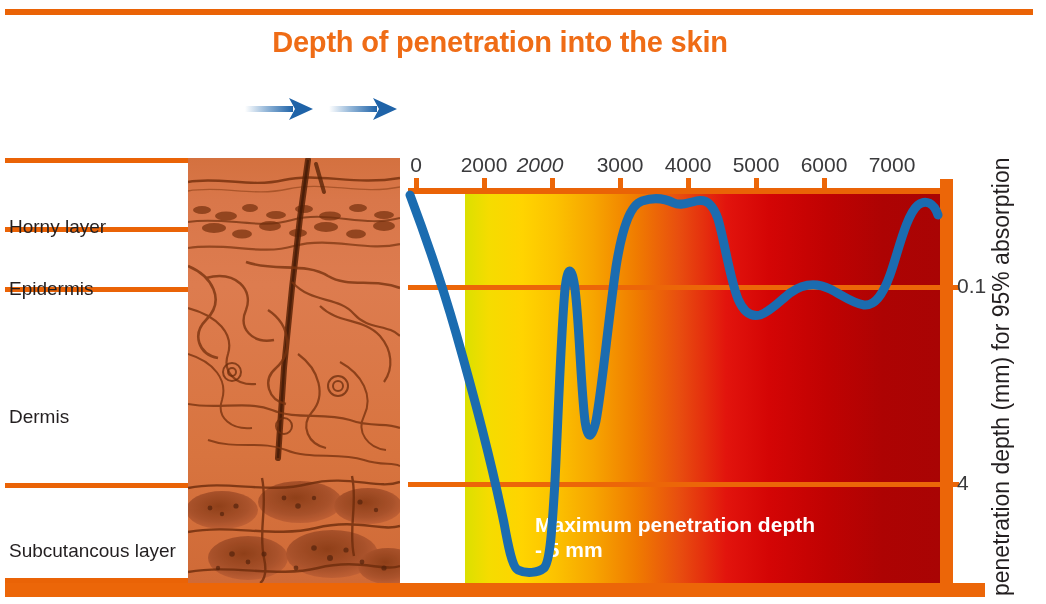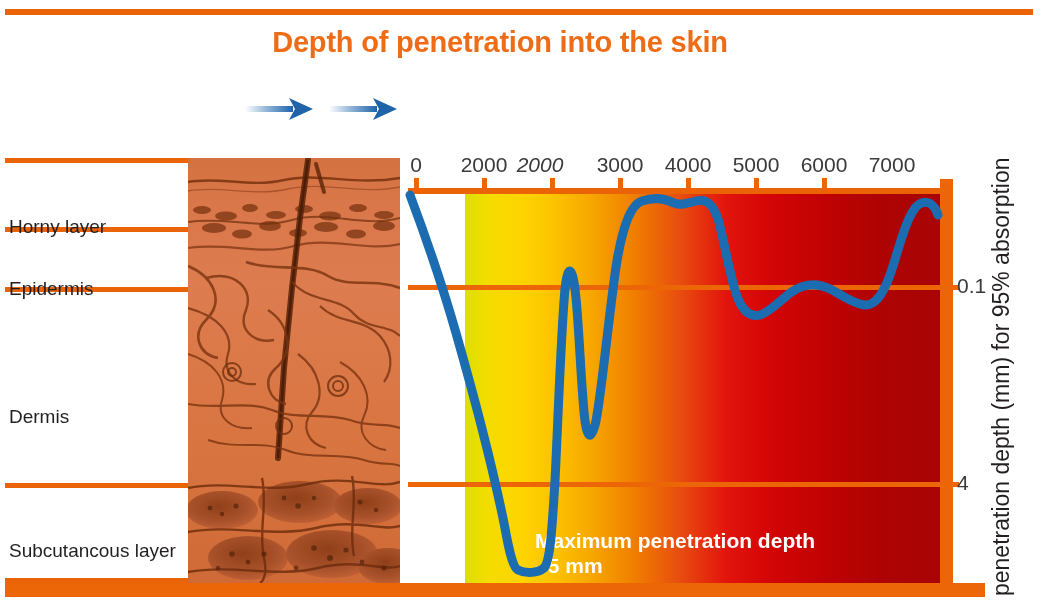--- a/index.html
+++ b/index.html
@@ -199,21 +199,20 @@
 
   
   .annot {
     position: absolute;
     left: 127px; top: 319px;
     font-size: 21px;
     font-weight: bold;
     color: #ffffff;
     line-height: 25px;
     white-space: nowrap;
-    margin-top: 16px;
   }
 
   
   .curve {
     position: absolute;
     left: 0; top: 0;
     width: 532px; height: 390px;
     overflow: visible;
     pointer-events: none;
   }

